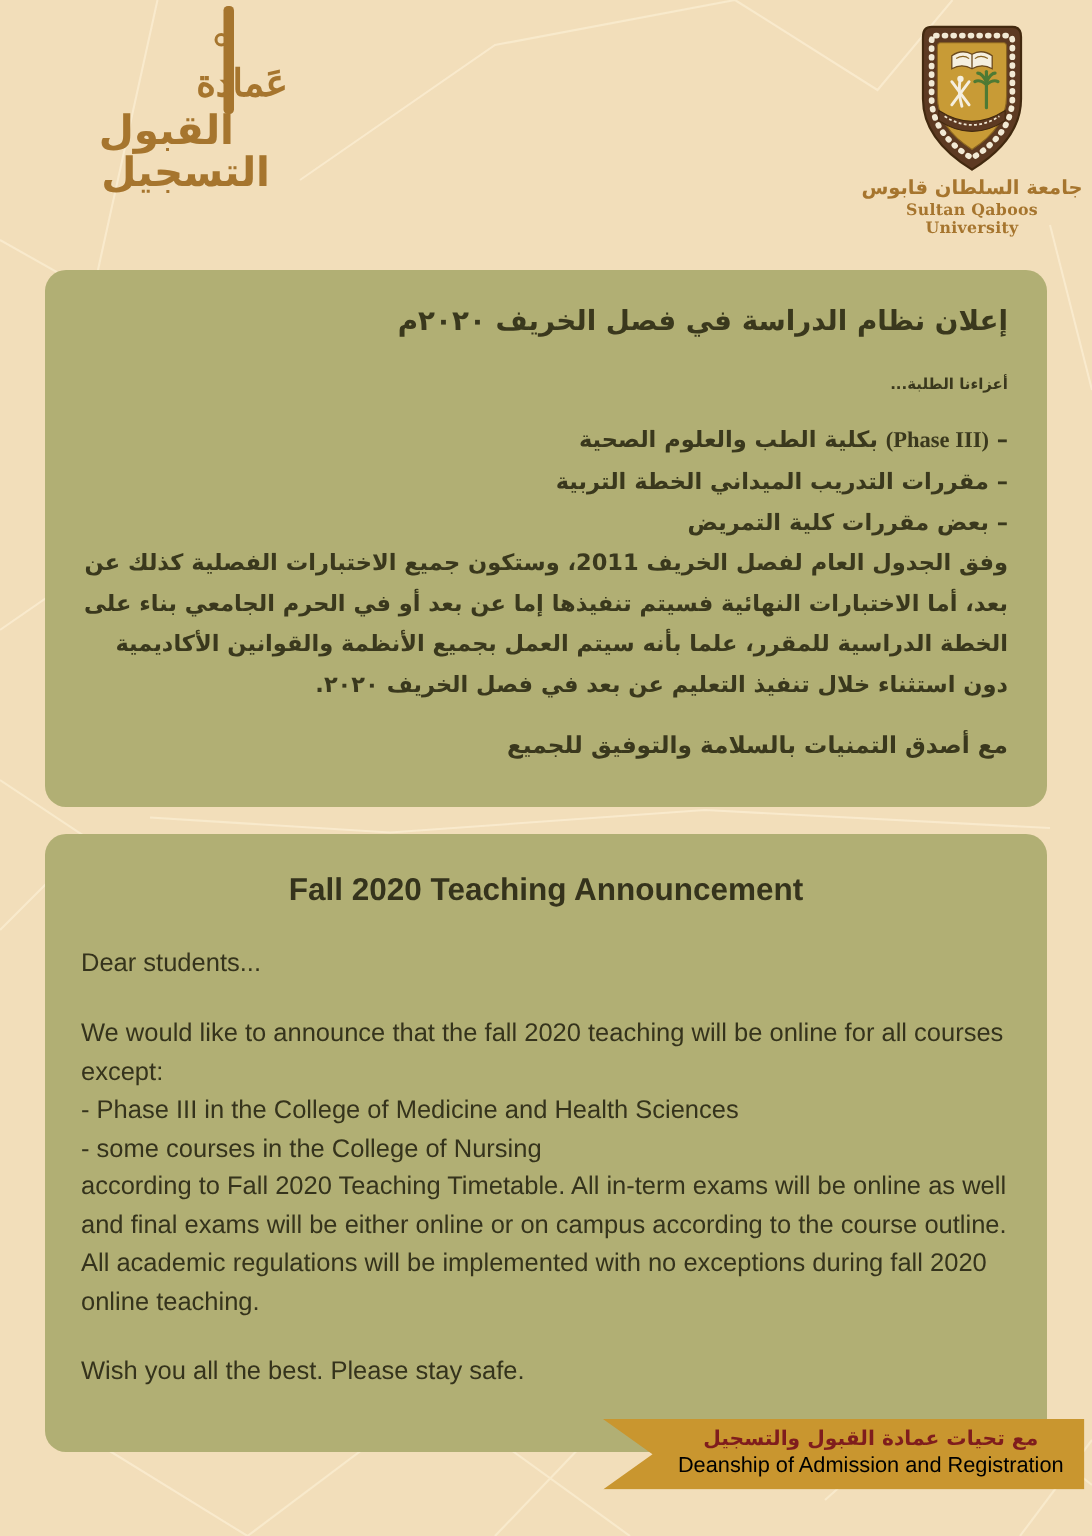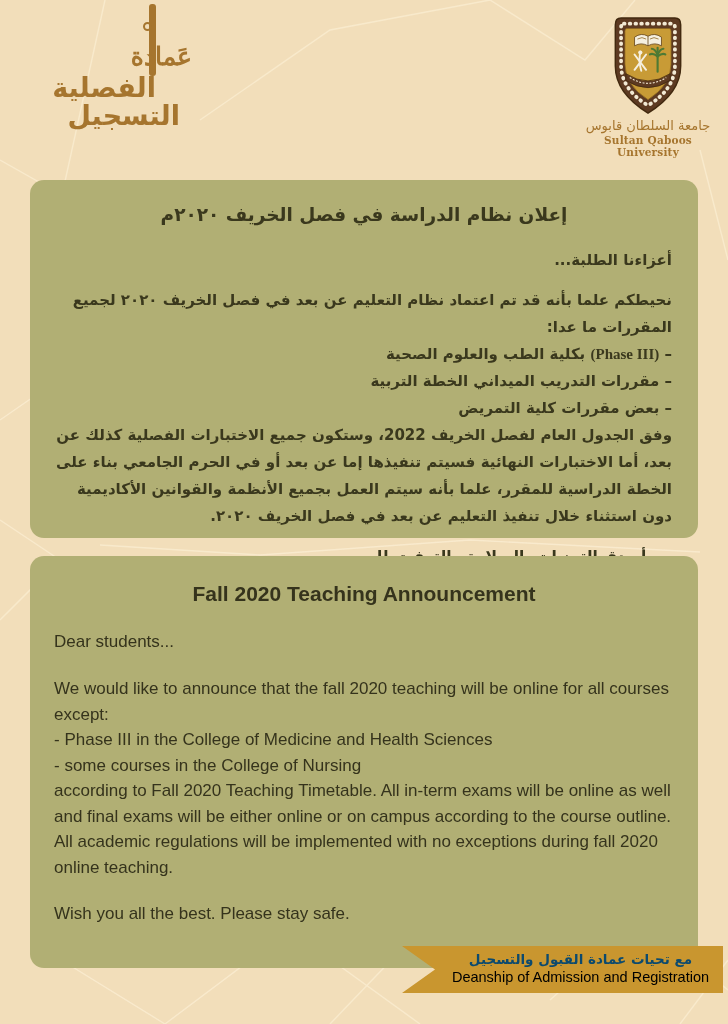--- a/index.html
+++ b/index.html
@@ -31,41 +31,41 @@
   .deanship-l1{position:absolute;right:6px;top:42px;font-size:25px;line-height:30px;font-family:Liberation Serif, serif;}
   .deanship-l2{position:absolute;right:42px;top:74px;font-size:27px;line-height:27px;}
   .deanship-l3{position:absolute;right:18px;top:102px;font-size:27px;line-height:27px;}
 
   .university-logo{
     position:absolute;left:572px;top:16px;width:152px;height:130px;
     text-align:center;color:#a6752e;
   }
   .emblem{display:block;margin:0 auto;}
   .uni-name-ar{
-    font-family:"DejaVu Sans",sans-serif;font-weight:normal;
+    font-family:"DejaVu Sans",sans-serif;font-weight:bold;
     font-size:13px;margin-top:2px;direction:rtl;
   }
   .uni-name-en{
     font-family:"DejaVu Serif",serif;font-weight:bold;
     font-size:10.5px;margin-top:1px;letter-spacing:0.2px;
   }
 
   
   .panel{
     position:absolute;left:30px;width:668px;
     background:#b1af74;border-radius:14px;
     box-sizing:border-box;color:#3a381d;
   }
   .panel-ar{
     top:180px;height:358px;padding:14px 26px 0 26px;
     direction:rtl;
     font-family:"DejaVu Sans",sans-serif;font-weight:bold;
   }
-  .ar-title{margin:10px 0 0 0;text-align:center;font-size:18.5px;}
-  .ar-greeting{margin:26px 0 12px 0;font-size:15px;}
+  .ar-title{margin:10px 0 0 0;text-align:right;font-size:18.5px;}
+  .ar-greeting{margin:26px 0 12px 0;font-size:10px;}
   .ar-body{margin:18px 0 0 0;font-size:15px;line-height:27px;}
   .ar-line{min-height:27px;}
   .latin-inline{font-family:"Liberation Serif",serif;font-weight:bold;font-size:15px;}
   .ar-closing{margin:18px 0 0 0;font-size:15.5px;}
 
   .panel-en{
     top:556px;height:412px;padding:12px 24px 0 24px;
     font-family:"Liberation Sans",sans-serif;
     font-size:17px;color:#35331c;
   }
@@ -79,21 +79,21 @@
   .ribbon{
     position:absolute;left:402px;top:946px;width:321px;height:47px;
     background:#c9962f;
     clip-path:polygon(0 0,100% 0,100% 100%,0 100%,33px 50%);
     box-sizing:border-box;
     padding:5px 10px 0 46px;
     text-align:center;
   }
   .ribbon-ar{
     font-family:"DejaVu Sans",sans-serif;font-weight:bold;
-    font-size:13.5px;color:#0c4a6e;direction:rtl;
+    font-size:13.5px;color:#7f1d1d;direction:rtl;
   }
   .ribbon-en{
     font-family:"Liberation Sans",sans-serif;
     font-size:14.5px;color:#000000;margin-top:2px;
   }
 </style>
 </head>
 <body>
 
 <div class="page">
@@ -110,21 +110,21 @@
       <path d="M420 930 L330 1024"></path>
       <path d="M550 1000 L640 920 L728 990"></path>
       <path d="M680 1024 L728 960"></path>
       <path d="M100 545 L260 555 L470 540 L700 552"></path>
     </g>
   </svg>
 
   <div class="deanship-logo">
     <div class="deanship-alif"></div>
     <div class="deanship-l1">عَمادة</div>
-    <div class="deanship-l2">الفصلية</div>
+    <div class="deanship-l2">القبول</div>
     <div class="deanship-l3">التسجيل</div>
   </div>
 
   <div class="university-logo">
     <svg class="emblem" width="76" height="100" viewBox="0 0 76 104" xmlns="http://www.w3.org/2000/svg">
 
       <path d="M10 2 H66 Q72 2 72 9 V52 Q72 80 38 101 Q4 80 4 52 V9 Q4 2 10 2 Z" fill="#5d3a22" stroke="#42290f" stroke-width="1.5"></path>
 
       <path d="M13 8 H63 Q66 8 66 12 V51 Q66 76 38 93 Q10 76 10 51 V12 Q10 8 13 8 Z" fill="none" stroke="#f2e9d4" stroke-width="4" stroke-dasharray="0.6 5.4" stroke-linecap="round"></path>
 
@@ -154,27 +154,26 @@
       <path d="M19 64 Q38 76 57 64" stroke="#f2e9d4" stroke-width="1.2" stroke-dasharray="2 1.6" fill="none"></path>
     </svg>
     <div class="uni-name-ar">جامعة السلطان قابوس</div>
     <div class="uni-name-en">Sultan Qaboos University</div>
   </div>
 
   <section class="panel panel-ar">
     <h1 class="ar-title">إعلان نظام الدراسة  في فصل الخريف ٢٠٢٠م</h1>
     <p class="ar-greeting">أعزاءنا الطلبة...</p>
     <div class="ar-body">
-      <div class="ar-line">نحيطكم علما بأنه قد تم اعتماد نظام التعليم عن بعد في فصل الخريف ٢٠٢٠ لجميع المقررات ما عدا:</div>
       <div class="ar-line"><span>–</span>
         <span class="latin-inline">(Phase III)</span>
         <span>بكلية الطب والعلوم الصحية</span></div>
       <div class="ar-line">– مقررات التدريب الميداني الخطة التربية</div>
       <div class="ar-line">– بعض مقررات كلية التمريض</div>
-      <div>وفق الجدول العام لفصل الخريف 2022، وستكون جميع الاختبارات الفصلية كذلك عن بعد، أما الاختبارات النهائية فسيتم تنفيذها إما عن بعد أو في الحرم الجامعي بناء على الخطة الدراسية للمقرر، علما بأنه سيتم العمل بجميع الأنظمة والقوانين الأكاديمية دون استثناء خلال تنفيذ التعليم عن بعد في فصل الخريف ٢٠٢٠.</div>
+      <div>وفق الجدول العام لفصل الخريف 2011، وستكون جميع الاختبارات الفصلية كذلك عن بعد، أما الاختبارات النهائية فسيتم تنفيذها إما عن بعد أو في الحرم الجامعي بناء على الخطة الدراسية للمقرر، علما بأنه سيتم العمل بجميع الأنظمة والقوانين الأكاديمية دون استثناء خلال تنفيذ التعليم عن بعد في فصل الخريف ٢٠٢٠.</div>
     </div>
     <p class="ar-closing">مع أصدق التمنيات بالسلامة والتوفيق للجميع</p>
   </section>
 
   <section class="panel panel-en">
     <h1 class="en-title">Fall 2020 Teaching Announcement</h1>
     <p class="en-greeting">Dear students...</p>
     <div class="en-body">
       <div class="en-line">We would like to announce that the fall 2020 teaching will be online for all courses except:</div>
       <div class="en-line">- Phase III in the College of Medicine and Health Sciences</div>

